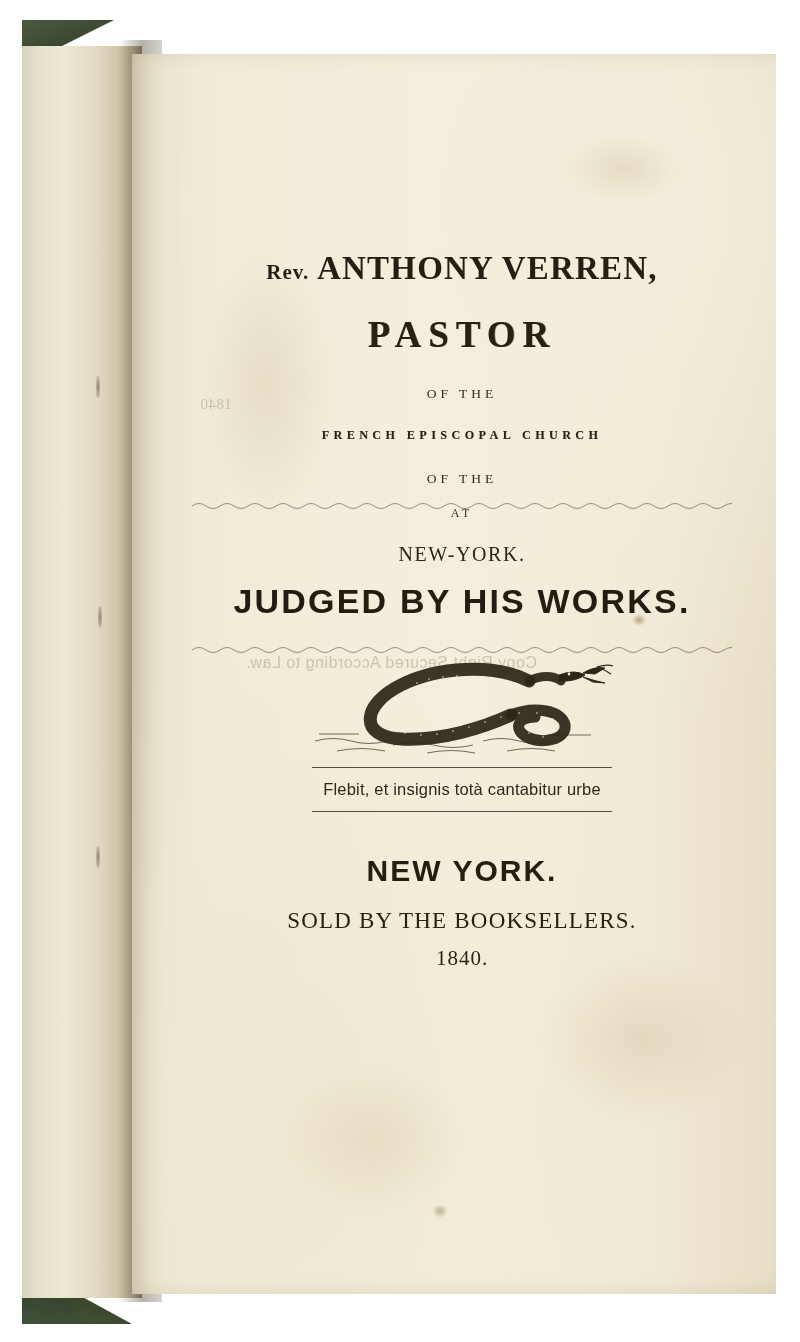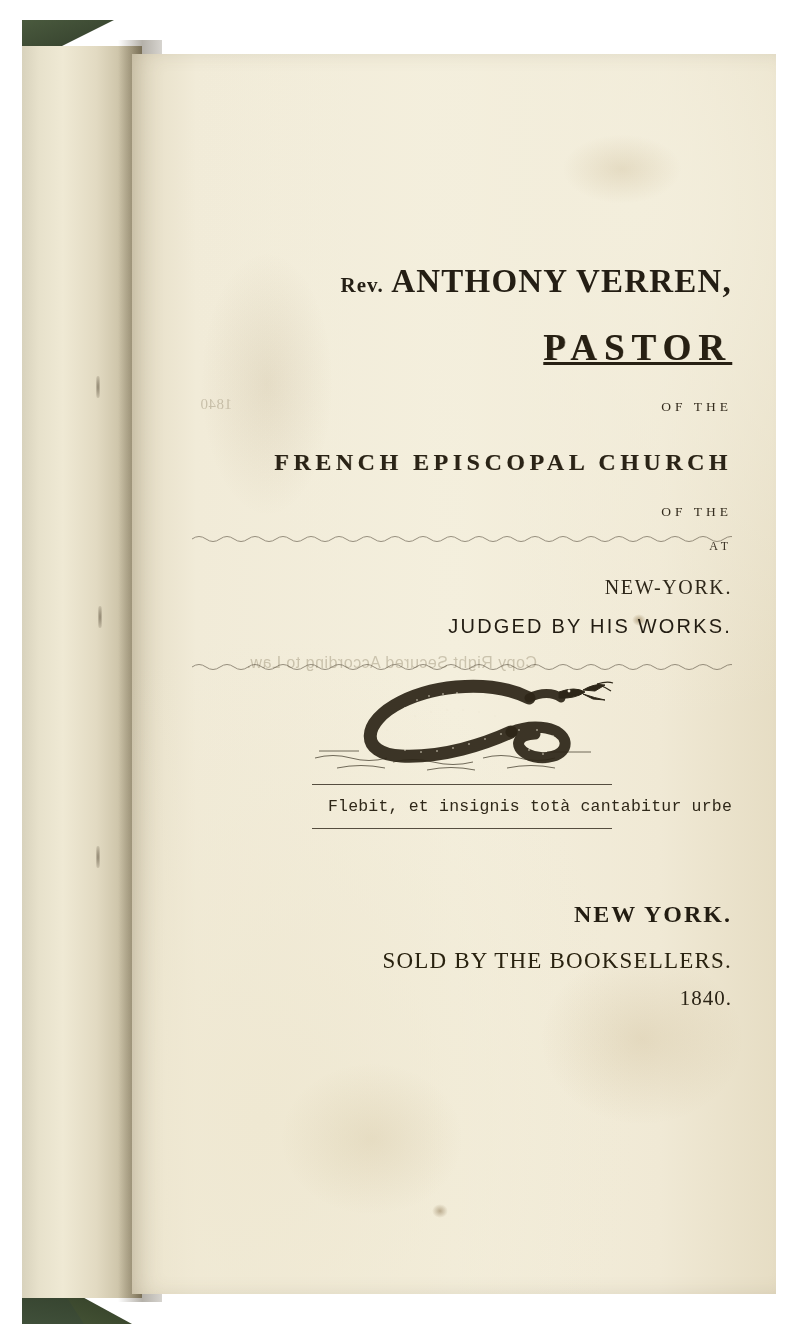--- a/index.html
+++ b/index.html
@@ -110,22 +110,22 @@
     position: absolute;
     color: rgba(110,96,66,0.30);
     transform: scaleX(-1);
     white-space: nowrap;
     letter-spacing: .5px;
   }
 
   
   .tp {
     position: absolute;
-    left: 60px; top: 13px; width: 540px;
-    text-align: right;
+    left: 60px; top: 0; width: 540px;
+    text-align: center;
     color: #2c2519;
   }
 
   .line1 {
     margin-top: 196px;
     font-family: "Liberation Serif", serif;
     font-weight: 700;
     font-size: 33px;
     letter-spacing: 1.2px;
     color: #241e14;
@@ -136,33 +136,32 @@
   }
 
   .pastor {
     margin-top: 26px;
     font-family: "Liberation Serif", serif;
     font-weight: 700;
     font-size: 37px;
     letter-spacing: 7px;
     color: #272013;
     text-shadow: 0.6px 0 0 rgba(40,32,20,.45);
-    text-decoration: underline;
   }
 
   .ofthe1 {
     margin-top: 30px;
     font-size: 13.5px;
     letter-spacing: 4px;
     color: #332b1d;
   }
 
   .church {
-    margin-top: 34px;
-    font-size: 24px;
+    margin-top: 26px;
+    font-size: 12px;
     letter-spacing: 4.5px;
     font-weight: 700;
     color: #2a2316;
     text-shadow: 0.5px 0 0 rgba(40,32,20,.35);
   }
 
   .ofthe2 {
     margin-top: 28px;
     font-size: 13.5px;
     letter-spacing: 4px;
@@ -187,22 +186,22 @@
   .newyork1 {
     margin-top: 22px;
     font-size: 20px;
     letter-spacing: 1.6px;
     color: #2e2719;
   }
 
   .judged {
     margin-top: 16px;
     font-family: "Liberation Sans", sans-serif;
-    font-weight: 400;
-    font-size: 20px;
+    font-weight: 700;
+    font-size: 34px;
     letter-spacing: 2.2px;
     color: #221c12;
   }
 
   
   .wave {
     position: absolute;
     left: 0; width: 540px; height: 10px;
     overflow: hidden;
     opacity: .55;
@@ -219,32 +218,32 @@
 
   
   .rule {
     width: 300px;
     height: 1px;
     background: #3a3124;
     margin: 0 auto;
     opacity: .85;
   }
   .motto {
-    font-family: Liberation Mono, monospace;
+    font-family: Liberation Sans, sans-serif;
     font-size: 16.5px;
     letter-spacing: .2px;
     color: #2f2819;
     padding: 12px 0 12px 0;
   }
 
   .imprint-city {
-    margin-top: 72px;
-    font-family: Liberation Serif, serif;
-    font-weight: 700;
-    font-size: 24px;
+    margin-top: 42px;
+    font-family: Liberation Sans, sans-serif;
+    font-weight: 700;
+    font-size: 30px;
     letter-spacing: 2px;
     color: #231d12;
   }
   .imprint-sold {
     margin-top: 20px;
     font-size: 23px;
     letter-spacing: 1.2px;
     color: #29220f;
     font-weight: 400;
   }

